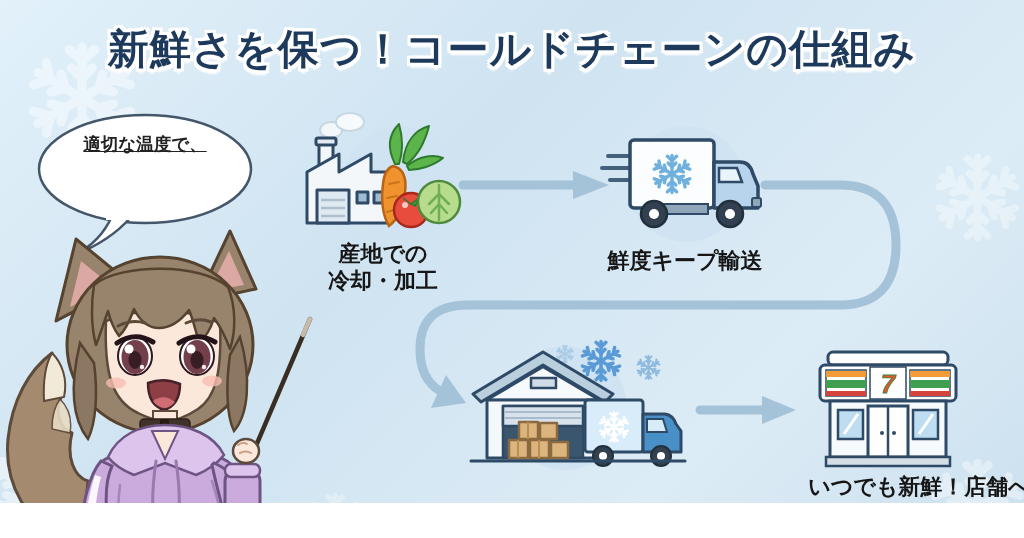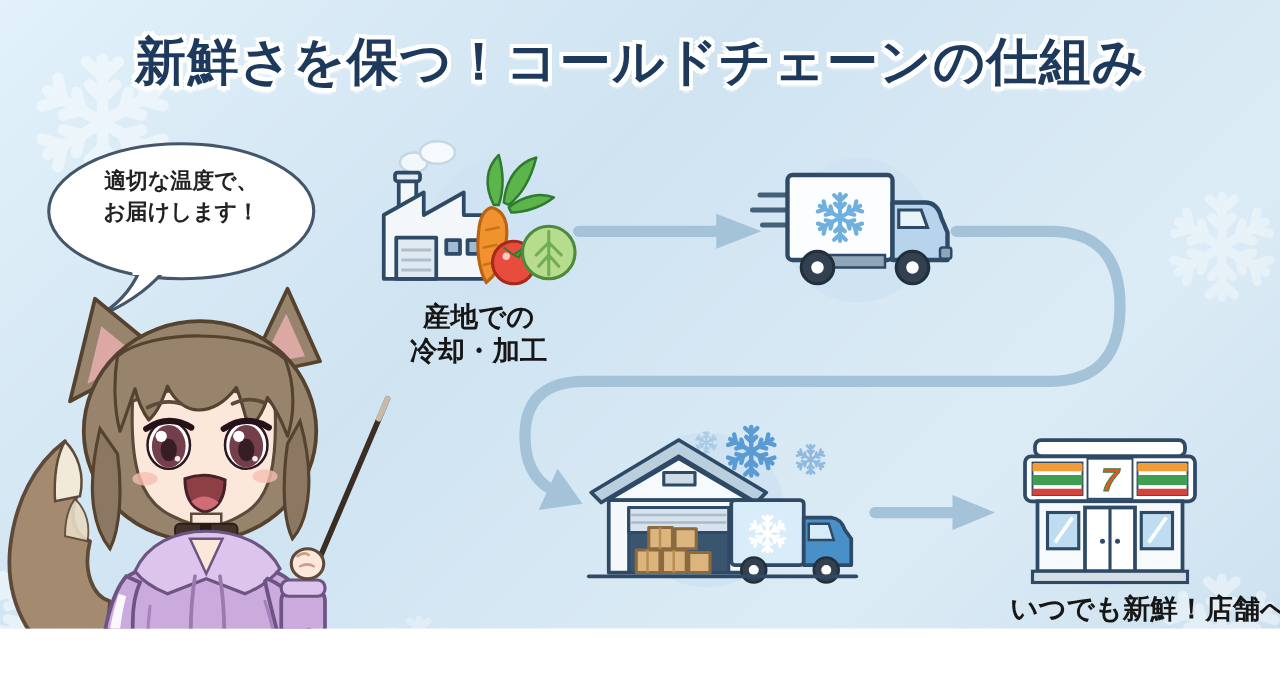--- a/index.html
+++ b/index.html
@@ -11,21 +11,21 @@
   .bg-flake{position:absolute;color:#ffffff;opacity:.45;}
   .title{
     position:absolute;left:0;top:22px;width:100%;text-align:center;
     font-size:41px;font-weight:900;letter-spacing:1px;color:#1d3a5c;
     text-shadow:-3px -3px 0 #fff,3px -3px 0 #fff,-3px 3px 0 #fff,3px 3px 0 #fff,
                  0 -3px 0 #fff,0 3px 0 #fff,-3px 0 0 #fff,3px 0 0 #fff,0 5px 2px rgba(255,255,255,.9);
   }
   .bubble-svg{position:absolute;left:30px;top:110px;width:230px;height:150px;}
   .bubble-text{
     position:absolute;left:40px;top:132px;width:210px;text-align:center;
-    font-size:17.5px;font-weight:800;color:#222;line-height:25px;
+    font-size:17.5px;font-weight:800;color:#222;line-height:25px;text-decoration:underline;
   }
   .step-label{
     position:absolute;text-align:center;font-weight:800;color:#161616;
     font-size:22px;line-height:27px;
   }
   .lbl1{left:288px;top:240px;width:190px;}
   .lbl2{left:575px;top:247px;width:220px;}
   .lbl3{left:415px;top:473px;width:300px;}
   .lbl4{left:792px;top:473px;width:255px;}
   svg{display:block;}
@@ -76,21 +76,20 @@
 
   <div class="title">新鮮さを保つ！コールドチェーンの仕組み</div>
 
   <svg class="bubble-svg" viewBox="0 0 230 150">
     <ellipse cx="115" cy="59" rx="106" ry="54" fill="#ffffff" stroke="#44566a" stroke-width="2.5"></ellipse>
     <path d="M82,106 C74,124 62,136 46,144 C68,136 88,122 100,108 Z" fill="#ffffff" stroke="#44566a" stroke-width="2.5" stroke-linejoin="round"></path>
     <rect x="76" y="100" width="30" height="10" fill="#ffffff"></rect>
   </svg>
   <div class="bubble-text">
     <div>適切な温度で、</div>
-    <div>お届けします！</div>
   </div>
 
   <svg class="abs" style="left:0;top:223px" width="320" height="315" viewBox="0 0 320 315">
 
     <path d="M66,314 C26,302 4,260 8,216 C12,178 28,148 52,130 C48,154 52,168 62,172 C54,190 60,206 72,210 C66,234 74,254 88,258 C86,284 82,302 72,312 Z" fill="#a48b6f" stroke="#5d4a3a" stroke-width="3" stroke-linejoin="round"></path>
     <path d="M52,130 C62,140 68,156 64,174 L44,178 C43,158 45,142 52,130 Z" fill="#f2ead9" stroke="#5d4a3a" stroke-width="2"></path>
     <path d="M60,176 C70,186 72,198 70,210 L52,206 C52,194 54,184 60,176 Z" fill="#e8dcc4" stroke="#5d4a3a" stroke-width="1.5" opacity=".9"></path>
 
     <path d="M56,98 L76,16 L132,62 C110,70 82,84 56,98 Z" fill="#98836d" stroke="#55422f" stroke-width="3" stroke-linejoin="round"></path>
     <path d="M70,84 L81,38 L113,64 C99,70 84,77 70,84 Z" fill="#dba8a4"></path>
@@ -215,20 +214,21 @@
     <path d="M116,44 L142,44 Q152,44 155,56 L160,68 L160,90 L116,90 Z" fill="#b7d4ec" stroke="#2e4a66" stroke-width="3.5" stroke-linejoin="round"></path>
     <path d="M121,50 L139,50 L144,64 L121,64 Z" fill="#e8f3fa" stroke="#2e4a66" stroke-width="2.5"></path>
     <rect x="154" y="80" width="9" height="9" rx="2" fill="#8fa6b8" stroke="#2e4a66" stroke-width="2"></rect>
 
     <rect x="66" y="86" width="44" height="10" fill="#8fa6b8" stroke="#2e4a66" stroke-width="2"></rect>
     <circle cx="56" cy="96" r="13" fill="#32404f" stroke="#22303d" stroke-width="2.5"></circle>
     <circle cx="56" cy="96" r="5" fill="#ffffff"></circle>
     <circle cx="132" cy="96" r="13" fill="#32404f" stroke="#22303d" stroke-width="2.5"></circle>
     <circle cx="132" cy="96" r="5" fill="#ffffff"></circle>
   </svg>
+  <div class="step-label lbl2">鮮度キープ輸送</div>
 
   <svg class="abs" style="left:400px;top:165px" width="520" height="250">
     <path d="M365,20 H440 Q496,20 496,80 Q496,140 440,140 H68 Q20,140 20,184 Q20,214 40,226" fill="none" stroke="#a4c2d8" stroke-width="9" stroke-linecap="round"></path>
     <polygon points="66,238 31,243 46,210" fill="#a4c2d8"></polygon>
   </svg>
 
   <svg class="abs" style="left:435px;top:330px" width="260" height="145" viewBox="0 0 260 145">
     <circle cx="130" cy="78" r="62" fill="#cfe3f2"></circle>
 
     <svg x="143" y="8" width="46" height="46" style="color:#5b9bd5">

